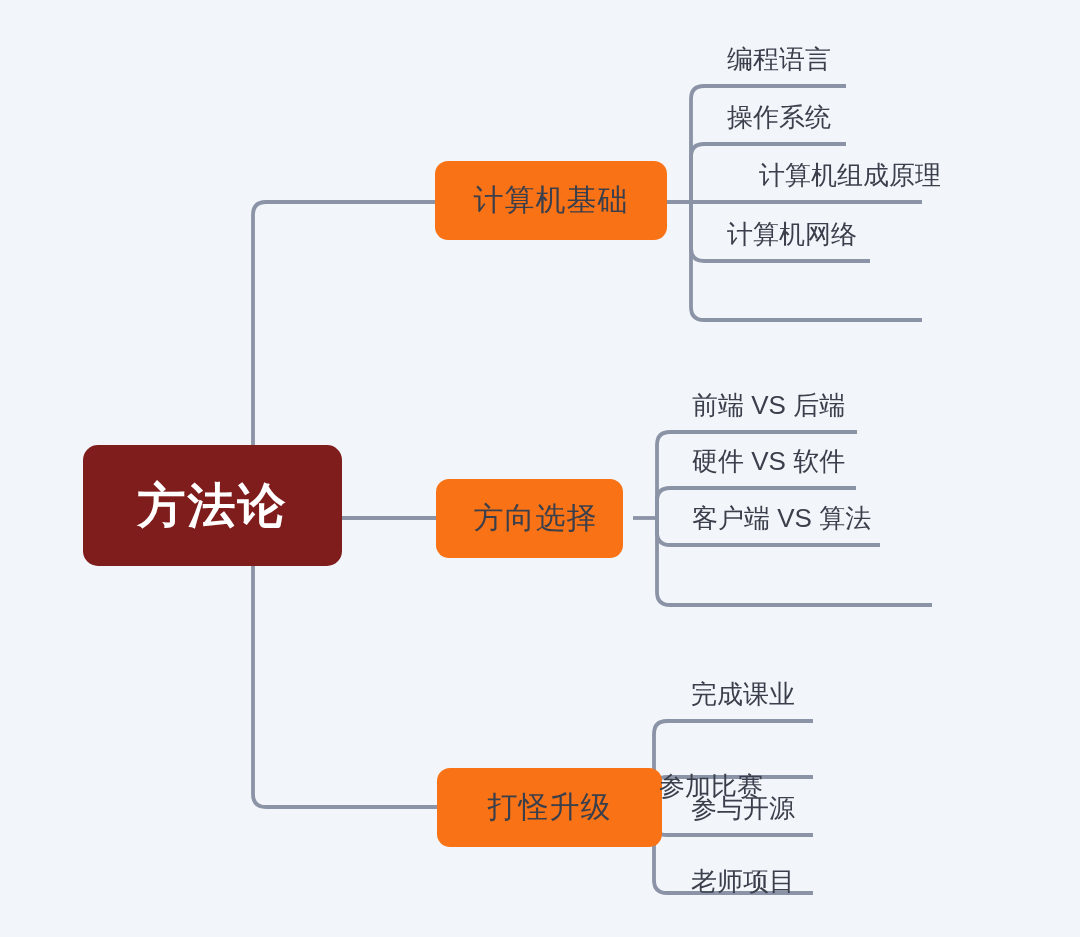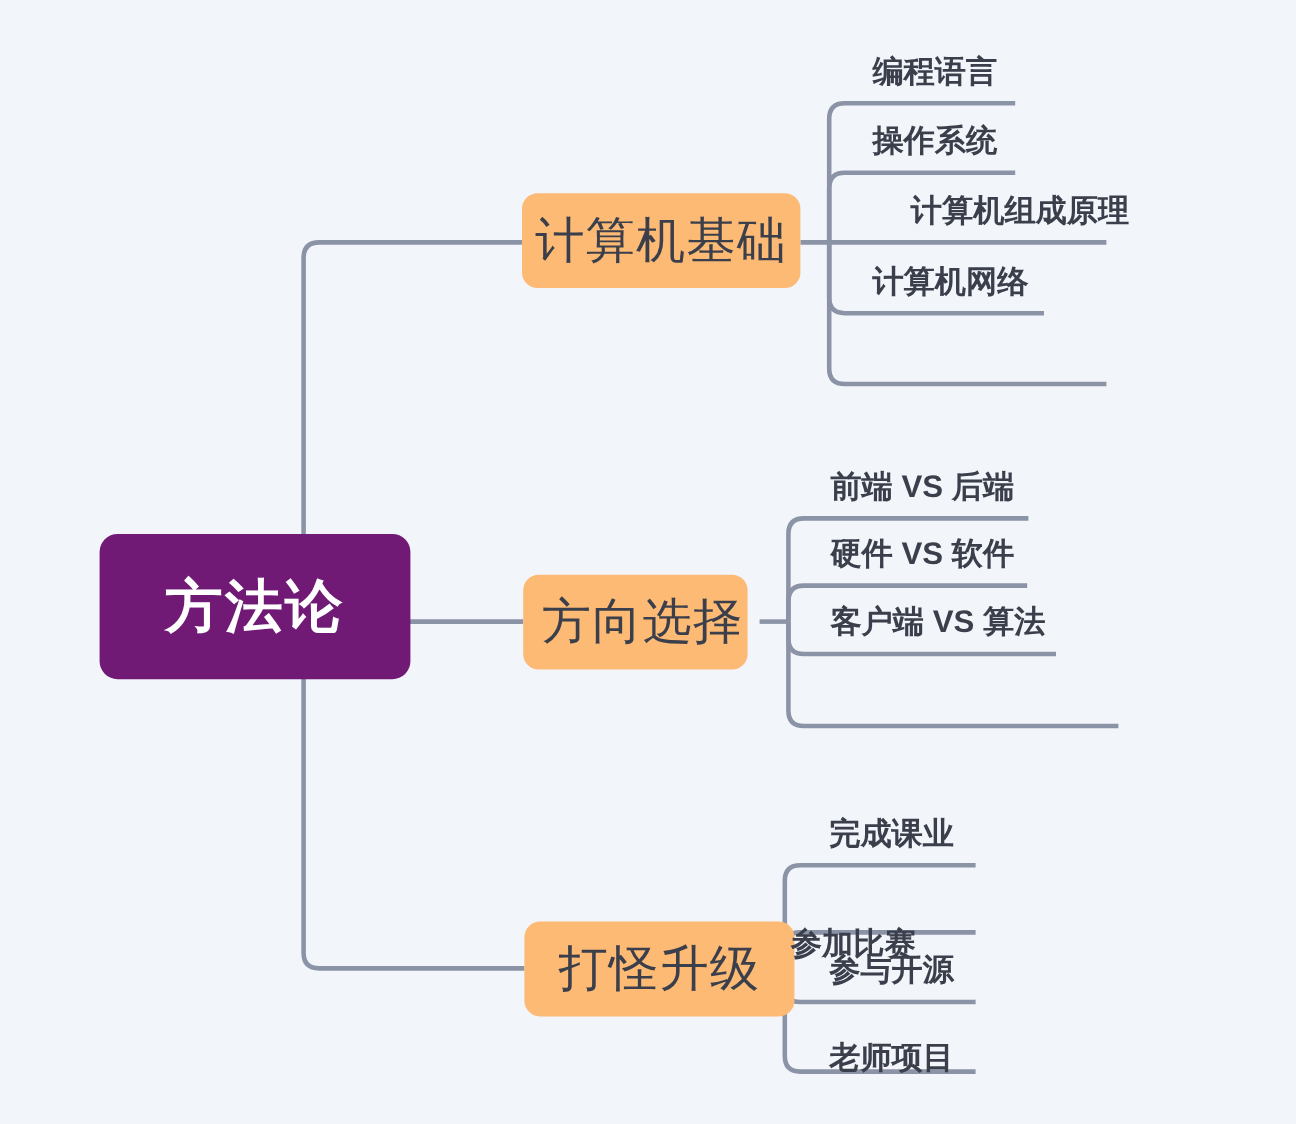--- a/index.html
+++ b/index.html
@@ -31,45 +31,44 @@
     position: absolute;
     display: flex;
     align-items: center;
     justify-content: center;
     box-sizing: border-box;
     white-space: nowrap;
   }
   .topic.root {
     left: 83px; top: 445px;
     width: 259px; height: 121px;
-    background: #701a75;
+    background: #7f1d1d;
     border-radius: 15px;
     color: #ffffff;
     font-size: 48px;
     font-weight: 700;
     letter-spacing: 2px;
   }
   .topic.branch {
-    background: #fdba74;
+    background: #f97316;
     border-radius: 13px;
     color: #3a3f4b;
-    font-size: 41px;
+    font-size: 30px;
     font-weight: 400;
     letter-spacing: 1px;
   }
   .topic.b1 { left: 435px; top: 161px; width: 232px; height: 79px; }
   .topic.b2 { left: 436px; top: 479px; width: 187px; height: 79px; padding-left: 12px; }
   .topic.b3 { left: 437px; top: 768px; width: 225px; height: 79px; }
   .leaf {
     position: absolute;
     color: #3a3f4b;
     font-size: 26px;
     line-height: 30px;
     white-space: nowrap;
-    font-weight: bold;
   }
   
   .l-1-0 { left: 727px; top: 44px; }
   .l-1-1 { left: 727px; top: 102px; }
   .l-1-2 { left: 727px; top: 160px; margin-left: 32px; }
   .l-1-3 { left: 727px; top: 219px; }
   .l-1-4 { left: 727px; top: 278px; }
   
   .l-2-0 { left: 692px; top: 390px; }
   .l-2-1 { left: 692px; top: 446px; }

